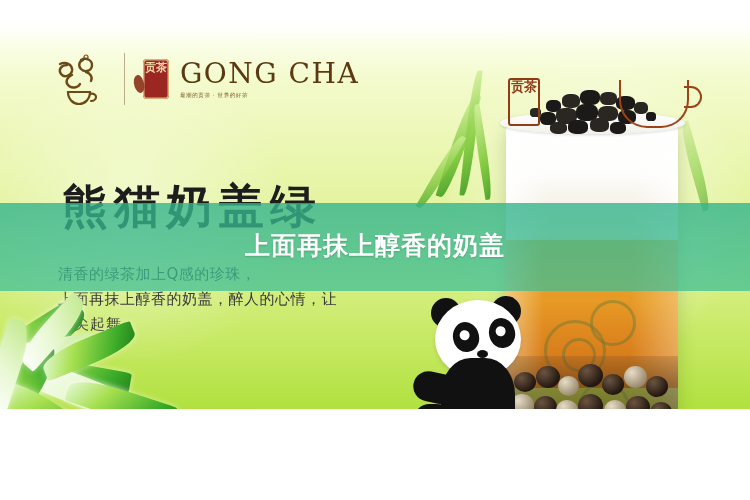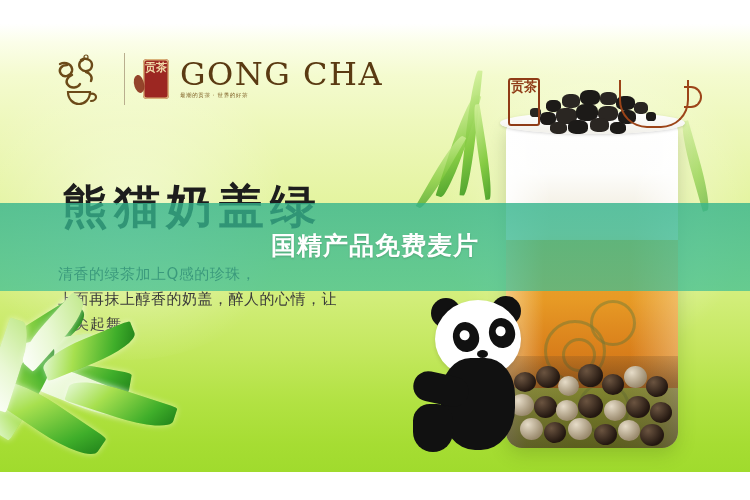--- a/index.html
+++ b/index.html
@@ -1,18 +1,18 @@
 <!DOCTYPE html>
 <html><head>
 <meta charset="utf-8">
 <style>
   html,body{margin:0;padding:0;background:#ffffff;}
   body{width:750px;height:500px;overflow:hidden;font-family:"DejaVu Sans","Liberation Sans",sans-serif;}
 
-  #stage{position:relative;width:750px;height:500px;background:#fff;overflow:hidden;}
+  #stage{position:relative;width:750px;height:409px;background:#fff;overflow:hidden;}
 
   
   #poster{position:absolute;left:0;top:0;width:750px;height:472px;overflow:hidden;
     background:
       linear-gradient(180deg,
         #ffffff 0%, #ffffff 5%,
         #fbfee9 9%,
         #f4fbcf 16%,
         #eef8bc 26%,
         #e7f5a8 38%,
@@ -36,21 +36,21 @@
   #swirl-mark{width:60px;height:62px;position:relative;}
   #brand-divider{width:1px;height:52px;background:#b9ae8e;margin:0 18px 0 14px;}
   #seal{width:26px;height:40px;border-radius:4px;background:#9c2722;
         position:relative;box-shadow:inset 0 0 0 1.5px #d9b27a;flex:0 0 auto;}
   #seal .sealtxt{position:absolute;left:0;right:0;top:3px;color:#f0d9a8;font-size:11px;
         line-height:11px;text-align:center;font-family:"DejaVu Sans","Liberation Sans",sans-serif;
         letter-spacing:0;font-weight:700;}
   #seal-leaf{position:absolute;left:-9px;top:16px;width:10px;height:18px;
         background:#8e3a22;border-radius:60% 40% 55% 45%;transform:rotate(-18deg);opacity:.95;}
   #wordmark{margin-left:11px;}
-  #gongcha-text{font-family:"DejaVu Serif","Liberation Serif",serif;font-size:32px;
+  #gongcha-text{font-family:"DejaVu Serif","Liberation Serif",serif;font-size:28px;
         letter-spacing:1.5px;color:#5a3a12;line-height:30px;white-space:nowrap;}
   #gongcha-sub{font-size:5.5px;color:#7a5a20;letter-spacing:.6px;margin-top:3px;white-space:nowrap;}
 
   
   #poster-title{position:absolute;left:62px;top:176px;font-size:46px;font-weight:700;
         color:#1d1d1d;letter-spacing:6px;white-space:nowrap;
         font-family:"DejaVu Sans","Liberation Sans",sans-serif;}
   #poster-desc{position:absolute;left:58px;top:262px;width:430px;font-size:15px;
         color:#3a3a3a;line-height:25px;letter-spacing:.5px;}
   #poster-desc .l3{letter-spacing:1px;}
@@ -271,16 +271,16 @@
       <div class="leaf" style="left:18px;top:84px;width:120px;height:32px;transform:rotate(34deg);"></div>
       <div class="leaf pale" style="left:-8px;top:34px;width:92px;height:26px;transform:rotate(-72deg);"></div>
       <div class="leaf" style="left:70px;top:20px;width:98px;height:26px;transform:rotate(-22deg);"></div>
       <div class="leaf" style="left:96px;top:72px;width:110px;height:28px;transform:rotate(18deg);"></div>
       <div class="leaf pale" style="left:40px;top:2px;width:86px;height:24px;transform:rotate(-48deg);"></div>
     </div>
 
   </div>
 
   <div id="caption">
-    <div class="ctxt l2">国精产品免费麦片</div>
+    <div class="ctxt l2">上面再抹上醇香的奶盖</div>
   </div>
 
 </div>
 
 </body></html>

